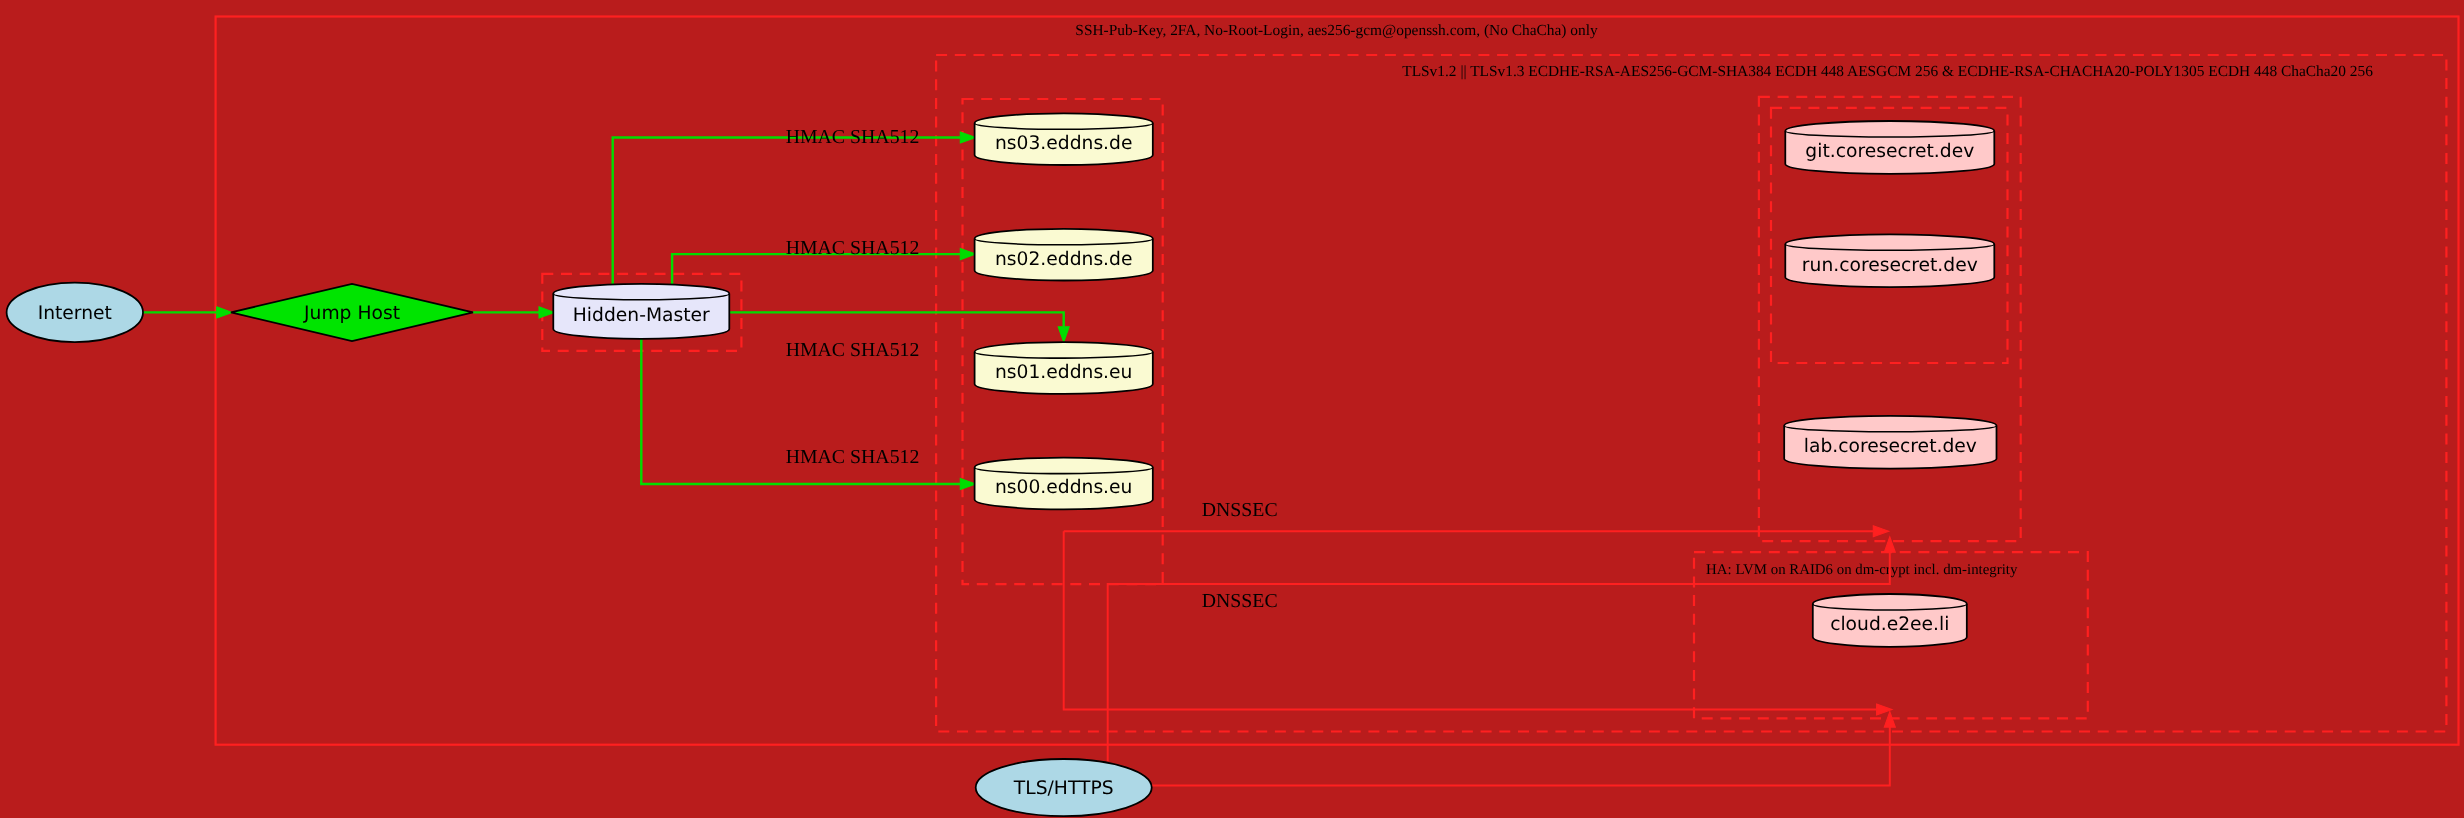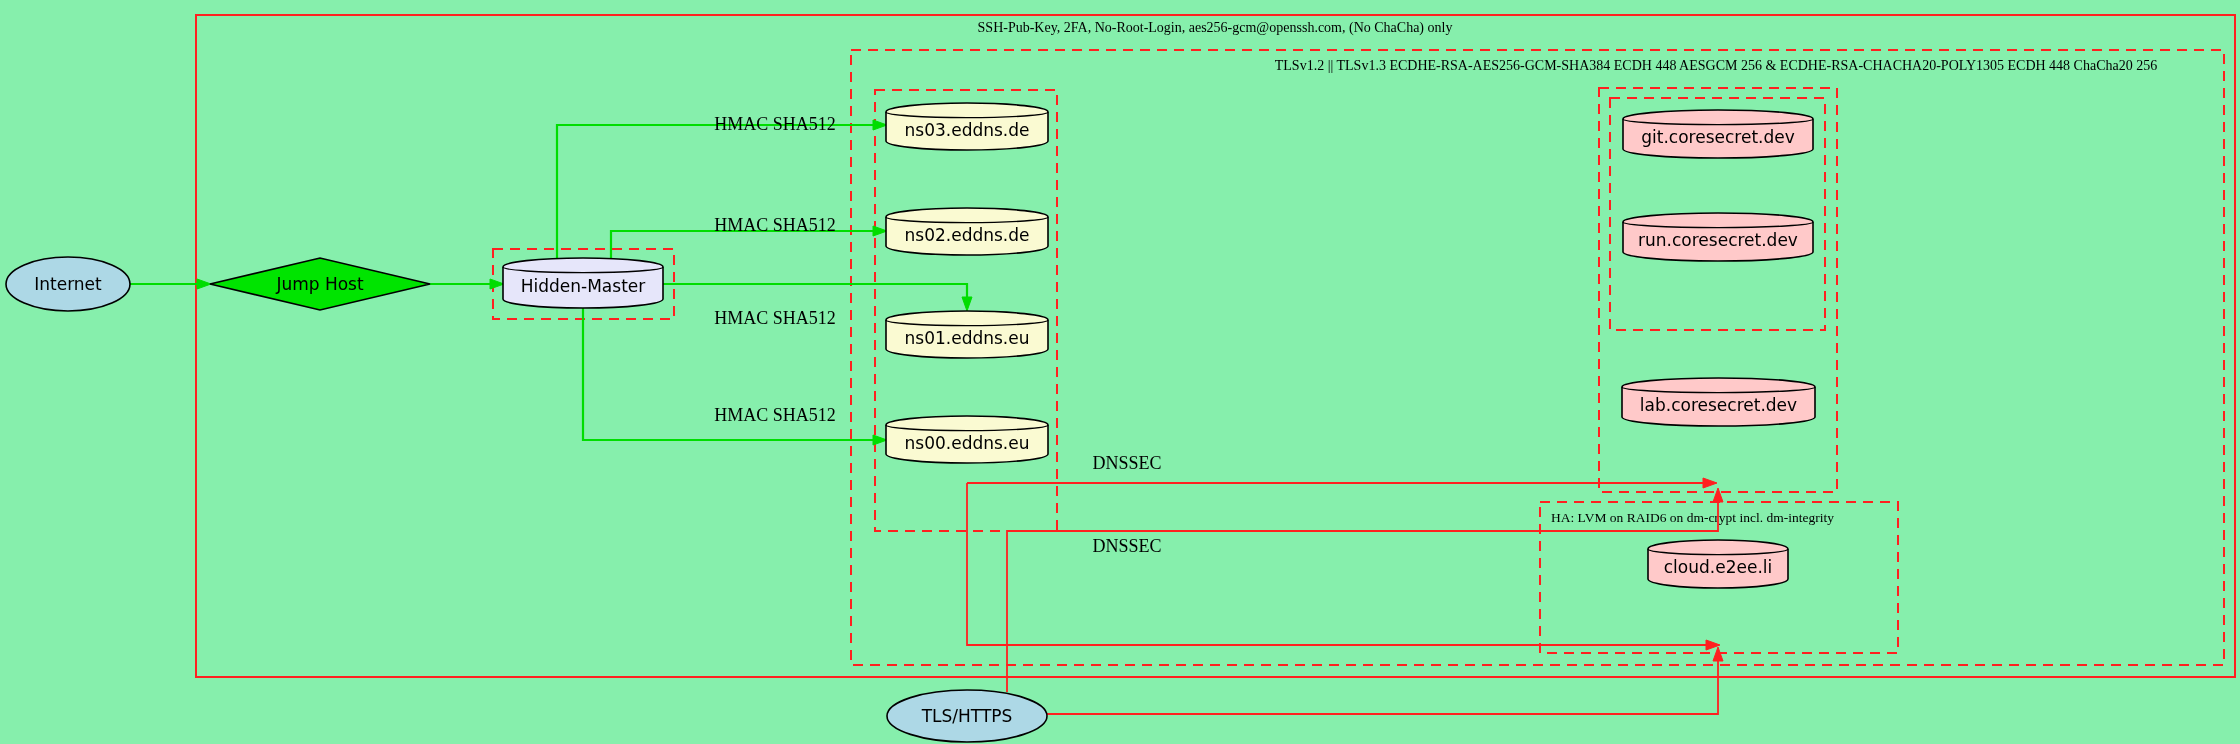--- a/index.html
+++ b/index.html
@@ -1,16 +1,16 @@
 <!DOCTYPE html>
 <html><head>
 <meta charset="utf-8">
 <style>
   html,body{margin:0;padding:0;background:#ffffff;}
-  #stage{position:relative;width:2240px;height:744px;background:#86efac;overflow:hidden;}
+  #stage{position:relative;width:2240px;height:744px;background:#b91c1c;overflow:hidden;}
   svg{display:block;}
   text{user-select:none;}
   .node-label{font-family:"DejaVu Sans","Liberation Sans",sans-serif;font-size:17px;fill:#000;}
   .edge-label{font-family:"Liberation Serif","DejaVu Serif",serif;font-size:18px;fill:#000;}
   .cluster-label{font-family:"Liberation Serif","DejaVu Serif",serif;font-size:14px;fill:#000;}
   .ha-label{font-family:"Liberation Serif","DejaVu Serif",serif;font-size:13.5px;fill:#000;}
 </style>
 </head>
 <body>
 

